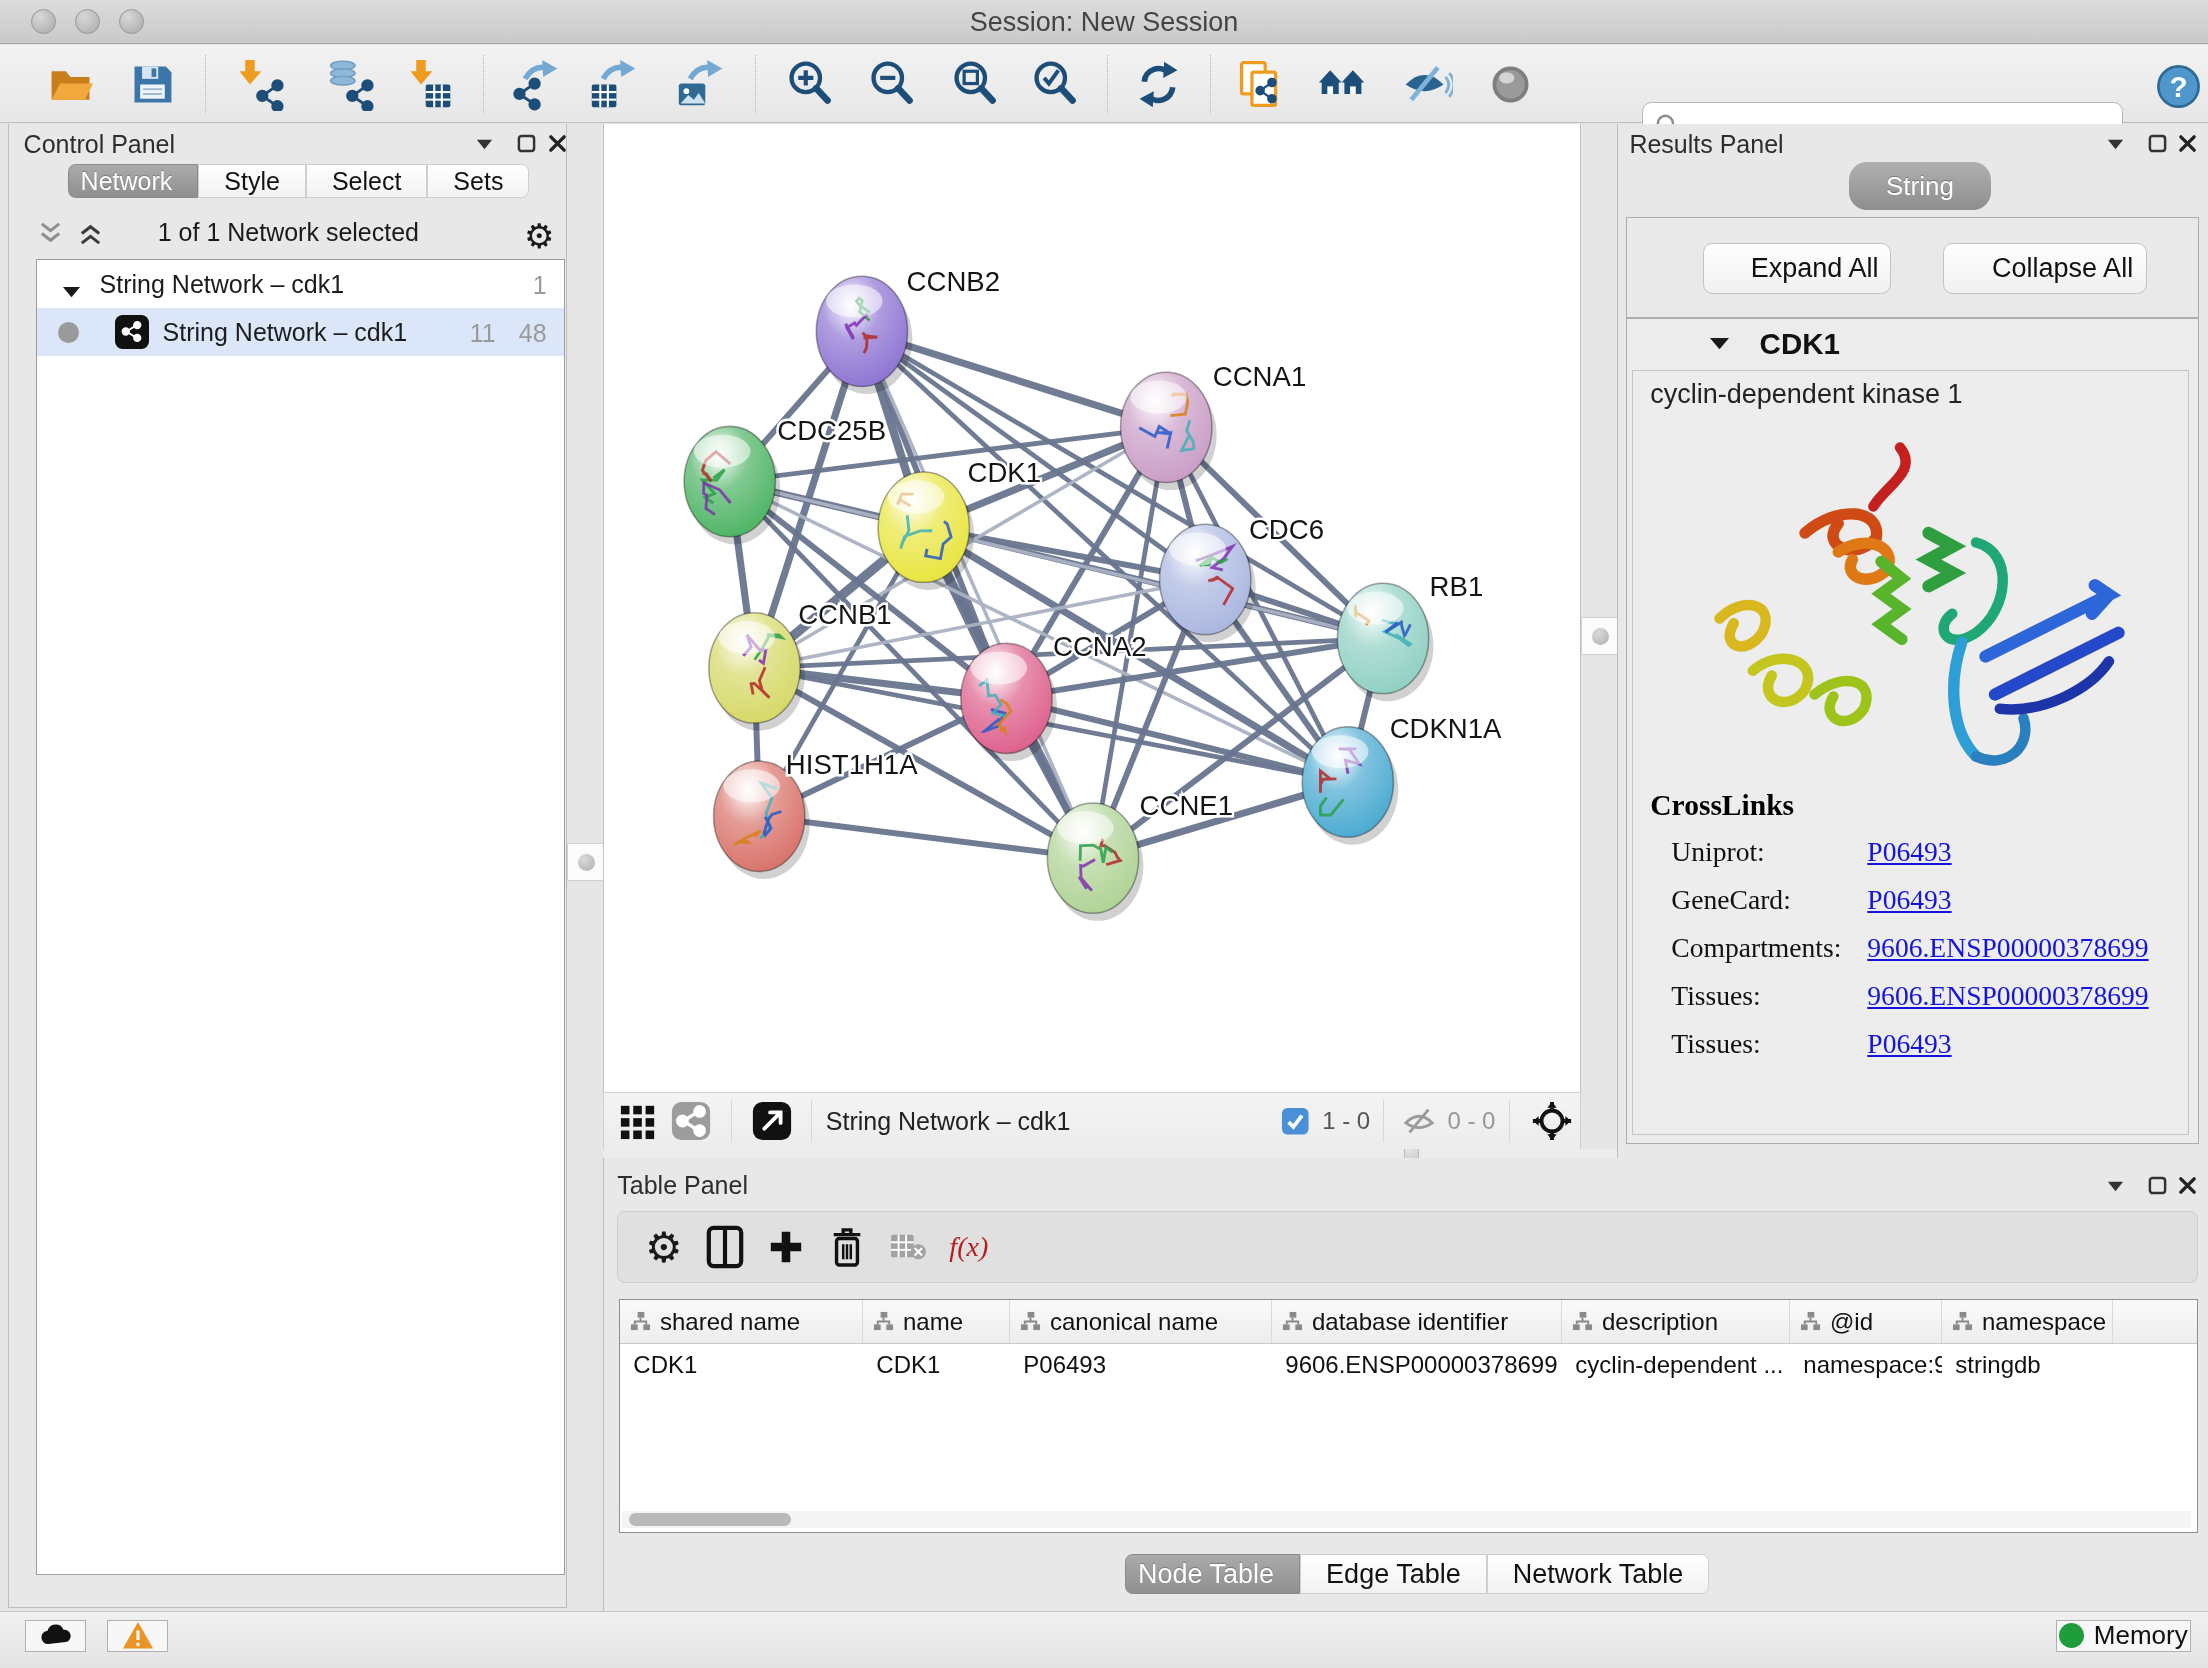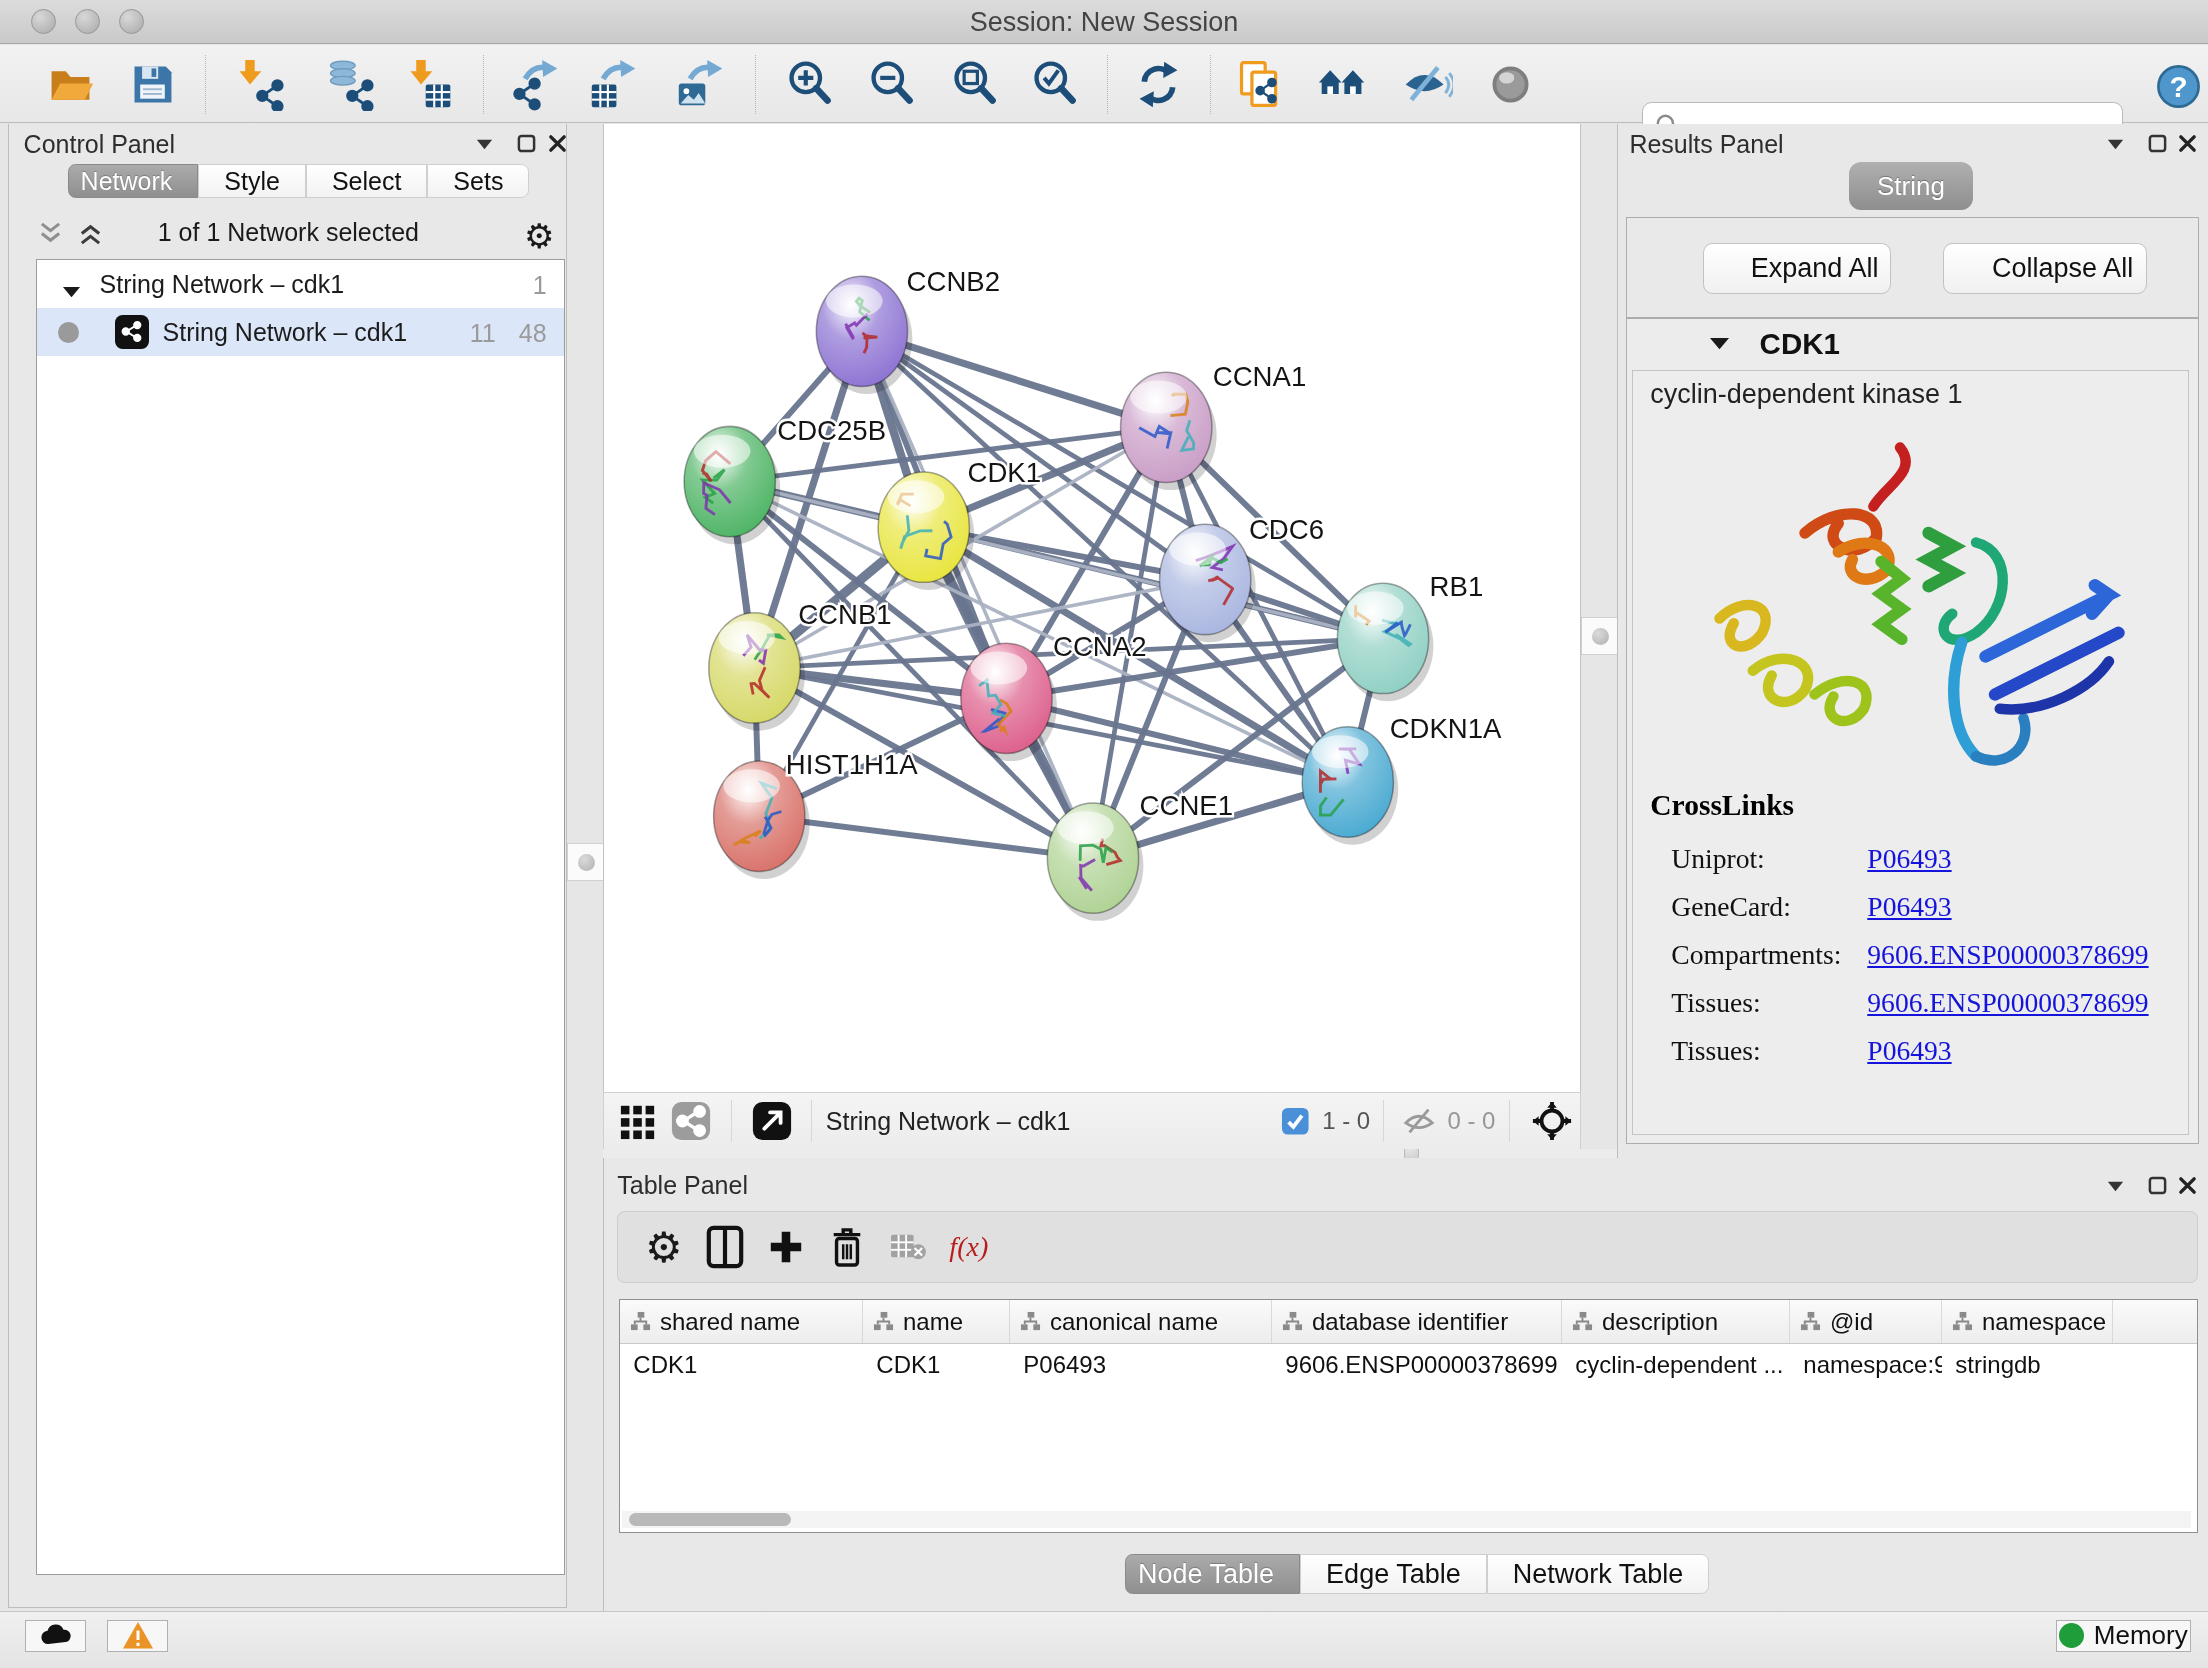--- a/index.html
+++ b/index.html
@@ -68,32 +68,32 @@
   .grip-dot{width:17px;height:17px;border-radius:50%;background:radial-gradient(circle at 35% 30%,#dadada,#b0b0b0);}
   .grip-pill{position:absolute;width:15px;height:25px;border-radius:7.6px;background:radial-gradient(circle at 35% 30%,#e8e8e8,#c4c4c4);border:1px solid #bbb;}
 
   
   #results-panel{left:1617px;top:124px;width:592px;height:1035px;background:#e8e8e8;border-left:1.9px solid #bdbdbd;}
   #rp-expand-box{position:absolute;left:7.6px;top:93px;width:573px;height:101px;background:#e9e9e9;
                  border:1.9px solid #adadad;}
   .rp-btn{position:absolute;top:25px;height:51px;background:linear-gradient(#ffffff,#f0f0f0);
           border:1.9px solid #c2c2c2;border-radius:9.5px;font-size:27px;display:flex;align-items:center;
           justify-content:center;color:#111;padding-left:36px;}
-  #rp-string-tab{position:absolute;left:231px;top:38px;width:124px;height:48px;border-radius:12px;
+  #rp-string-tab{position:absolute;left:231px;top:38px;width:142px;height:48px;border-radius:18px;
                  background:linear-gradient(#b0b0b0,#8e8e8e);color:#fff;font-size:26px;display:flex;
                  align-items:center;justify-content:center;text-shadow:0 -1px 1px rgba(0,0,0,.3);}
   #rp-node-box{position:absolute;left:7.6px;top:194px;width:573px;height:826px;background:#ececec;
                border:1.9px solid #adadad;}
   #rp-node-header{position:absolute;left:0;top:0;width:100%;height:49px;}
   #rp-node-name{position:absolute;left:133px;top:7.6px;font-size:29.5px;font-weight:bold;color:#111;}
   #rp-node-inner{position:absolute;left:5.7px;top:51px;width:557px;height:765px;background:#ededed;
                  border:1px solid #c4c4c4;}
   #rp-desc{position:absolute;left:17px;top:7.6px;font-size:27px;color:#222;}
   #crosslinks{position:absolute;left:17px;top:418px;font-family:"Liberation Serif","DejaVu Serif",serif;}
-  #crosslinks-title{font-size:29.5px;font-weight:bold;color:#000;margin-bottom:21px;}
+  #crosslinks-title{font-size:29.5px;font-weight:bold;color:#000;margin-bottom:14px;}
   .cl-row{display:flex;margin-bottom:16px;font-size:27.6px;}
   .cl-label{width:217px;color:#111;padding-left:21px;}
   .cl-value a{color:#1414dd;}
 
   
   #table-panel{left:603px;top:1158px;width:1605px;height:453px;background:#e8e8e8;border-left:1.9px solid #bdbdbd;}
   #tp-toolbar{position:absolute;left:13.3px;top:53px;width:1581px;height:72px;background:#e0e0e0;
               border:1px solid #cdcdcd;border-radius:7.6px;display:flex;align-items:center;padding-left:15px;}
   .tp-icon{width:61px;height:49px;display:flex;align-items:center;justify-content:center;}
   #tp-table{position:absolute;left:15px;top:141px;width:1579px;height:234px;background:#fff;

